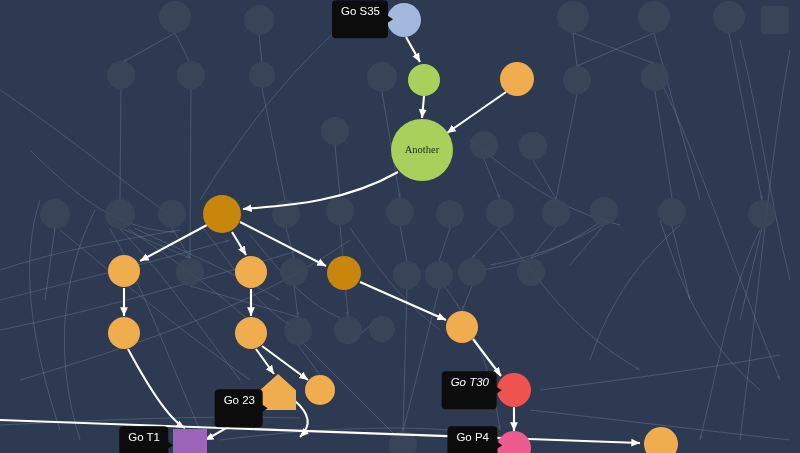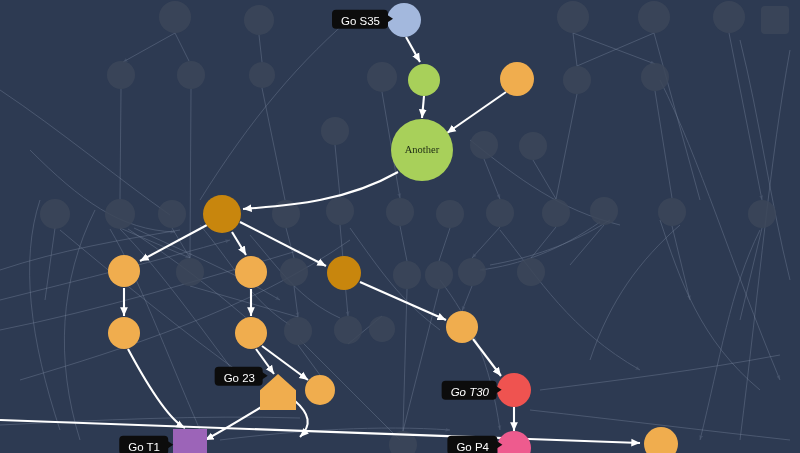--- a/index.html
+++ b/index.html
@@ -22,21 +22,21 @@
     width: 800px;
     height: 453px;
   }
   .tooltip-label {
     position: absolute;
     background: #0c0c0c;
     color: #ffffff;
     font-family: "Liberation Sans", sans-serif;
     font-size: 11.5px;
     line-height: 1;
-    padding: 6px 8px 1px 9px;
+    padding: 6px 8px 20px 9px;
     border-radius: 4px;
     white-space: nowrap;
     transform: translate(-100%, -50%);
     pointer-events: auto;
   }
   .tooltip-label::after {
     content: "";
     position: absolute;
     right: -5px;
     top: 50%;
@@ -218,19 +218,19 @@
         <circle cx="514" cy="448" r="17" fill="#ee5b8e"></circle>
         <circle cx="661" cy="444" r="17" fill="#f0ad4e"></circle>
       </g>
     <g id="node-text-group">
         <text x="422" y="151" class="node-text">Another</text>
       </g>
   </svg>
 
   <div id="labels-layer">
       <div class="tooltip-label" style="left: 388px; top: 19px;">Go S35</div>
-      <div class="tooltip-label" style="left: 263px; top: 376px; text-align: right;">Go 23</div>
+      <div class="tooltip-label" style="left: 263px; top: 408px; text-align: right;">Go 23</div>
       <div class="tooltip-label" style="left: 168px; top: 445px;">Go T1</div>
       <div class="tooltip-label" style="left: 497px; top: 390px; font-style: italic;">Go T30</div>
       <div class="tooltip-label" style="left: 497px; top: 445px;">Go P4</div>
     </div>
 
 </div>
 
 </body></html>

